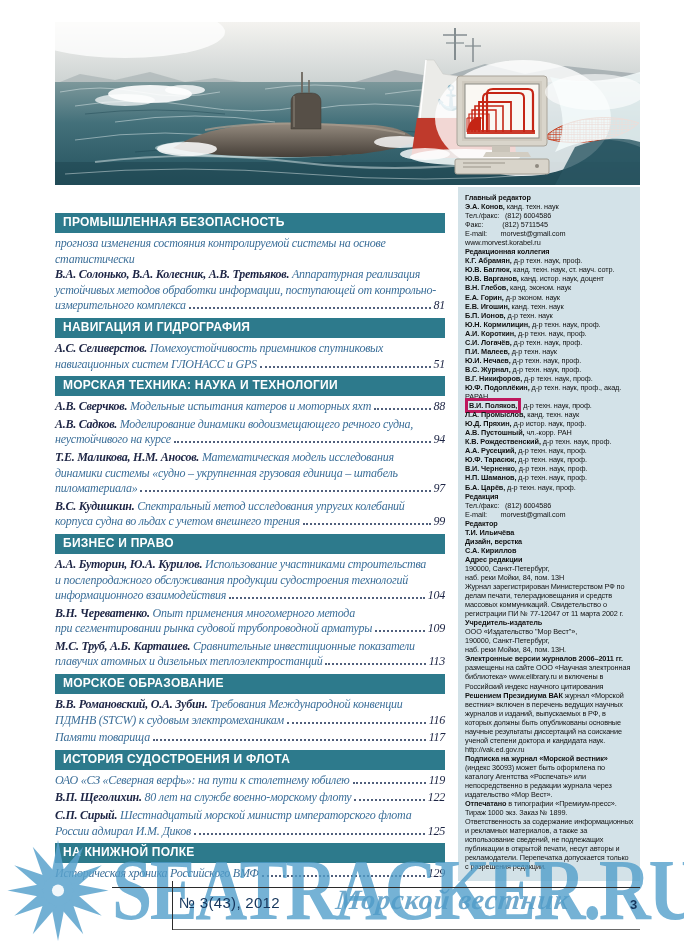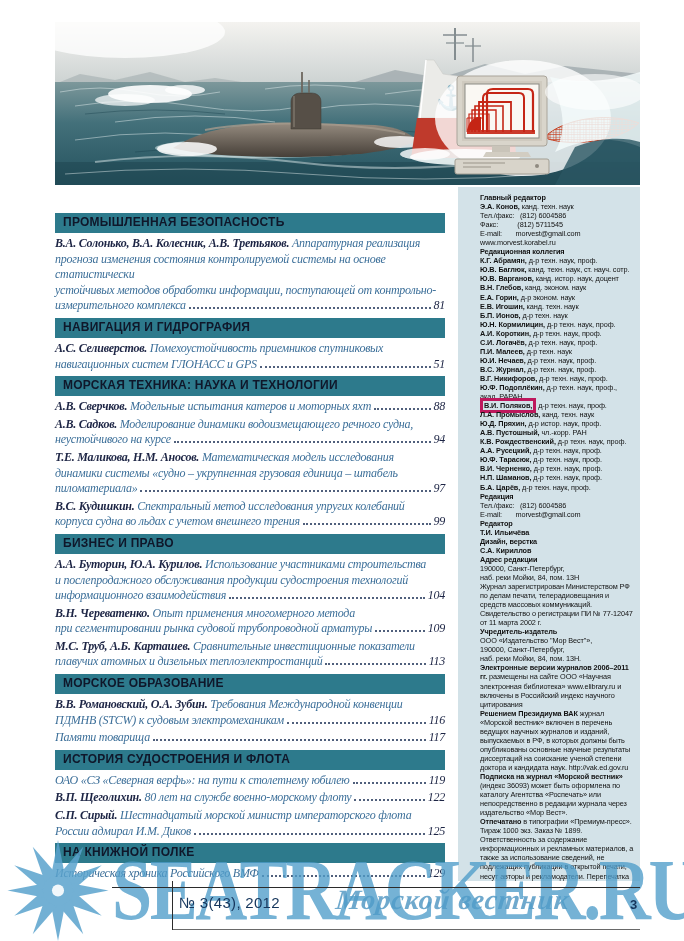--- a/index.html
+++ b/index.html
@@ -3,28 +3,28 @@
 <meta charset="utf-8">
 <style>
   html,body{margin:0;padding:0;background:#ffffff;}
   body{width:684px;height:941px;overflow:hidden;}
   .page{position:relative;width:684px;height:941px;background:#fff;font-family:"Liberation Sans",sans-serif;overflow:hidden;}
   .illustration{position:absolute;left:55px;top:22px;width:585px;height:163px;display:block;}
   .columns{position:absolute;left:55px;top:187px;width:585px;display:flex;gap:13px;align-items:flex-start;}
   
   .toc{width:390px;margin-top:26px;}
   .toc-section{margin-bottom:4px;}
-  .sec-head{background:var(--accent_teal);color:#0f172a;font-weight:bold;font-size:12px;line-height:17px;padding:1px 8px 2px 8px;letter-spacing:.25px;margin-bottom:3px;}
+  .sec-head{background:var(--accent_teal);color:#ffffff;font-weight:bold;font-size:12px;line-height:17px;padding:1px 8px 2px 8px;letter-spacing:.25px;margin-bottom:3px;}
   .entry{margin-bottom:2px;}
   .tline{display:flex;align-items:baseline;font-family:"Liberation Serif",serif;font-style:italic;font-size:12px;line-height:15.6px;color:var(--title_blue);letter-spacing:-0.25px;}
   .au{font-weight:bold;color:var(--author_ink);white-space:pre-wrap;}
   .dots{flex:1;min-width:12px;border-bottom:2px dotted #50607c;margin:0 3px 3px 3px;}
   .pg{color:var(--author_ink);font-style:italic;}
   
-  .masthead{width:182px;background:var(--panel_bg);padding:6px 6px 6px 22px;box-sizing:border-box;height:694px;overflow:hidden;color:#121212;font-size:7.3px;line-height:9.05px;letter-spacing:-0.1px;}
+  .masthead{width:182px;background:var(--panel_bg);padding:6px 6px 6px 7px;box-sizing:border-box;height:694px;overflow:hidden;color:#121212;font-size:7.3px;line-height:9.05px;letter-spacing:-0.1px;}
   .m-line{margin:0;}
   .m-h{font-weight:bold;}
   .m-line b{font-weight:bold;}
   .boxed{border:3px solid #be185d;padding:0 1px;font-weight:bold;}
   
   .footer-rule{position:absolute;left:112px;top:887px;width:528px;height:1px;background:#2b2b2b;z-index:6;}
   .footer-rule2{position:absolute;left:172px;top:929px;width:468px;height:1px;background:#444;opacity:.8;z-index:6;}
   .footer-vrule{position:absolute;left:172px;top:881px;width:1px;height:49px;background:#2b2b2b;z-index:6;}
   .issue{position:absolute;left:179px;top:894px;font-weight:normal;font-size:15px;color:var(--navy);z-index:6;letter-spacing:.3px;}
   .logo-script{position:absolute;left:336px;top:884px;font-family:"Liberation Serif",serif;font-style:italic;font-weight:bold;font-size:28px;color:var(--script_blue);transform:skewX(-6deg);z-index:4;letter-spacing:1px;white-space:nowrap;}
@@ -139,25 +139,25 @@
     <path d="M520,125 C545,115 570,115 585,120 L585,163 L500,163 Z" fill="#2a5663" opacity="0.8"></path>
     <ellipse cx="540" cy="70" rx="50" ry="18" fill="#ffffff" opacity="0.6"></ellipse>
   </svg>
 
   <div class="columns">
     <div id="toc" class="toc">
         <div class="toc-section">
           <div class="sec-head">ПРОМЫШЛЕННАЯ БЕЗОПАСНОСТЬ</div>
           <div class="entry">
             <div class="tline">
+              <span class="ti">прогноза изменения состояния контролируемой системы на основе статистически</span>
+            </div>
+            <div class="tline">
               <span class="au">В.А. Солонько, В.А. Колесник, А.В. Третьяков. </span>
               <span class="ti">Аппаратурная реализация</span>
-            </div>
-            <div class="tline">
-              <span class="ti">прогноза изменения состояния контролируемой системы на основе статистически</span>
             </div>
             <div class="tline">
               <span class="ti">устойчивых методов обработки информации, поступающей от контрольно-</span>
             </div>
             <div class="tline">
               <span class="ti">измерительного комплекса</span>
               <span class="dots"></span>
               <span class="pg">81</span>
             </div>
           </div>

